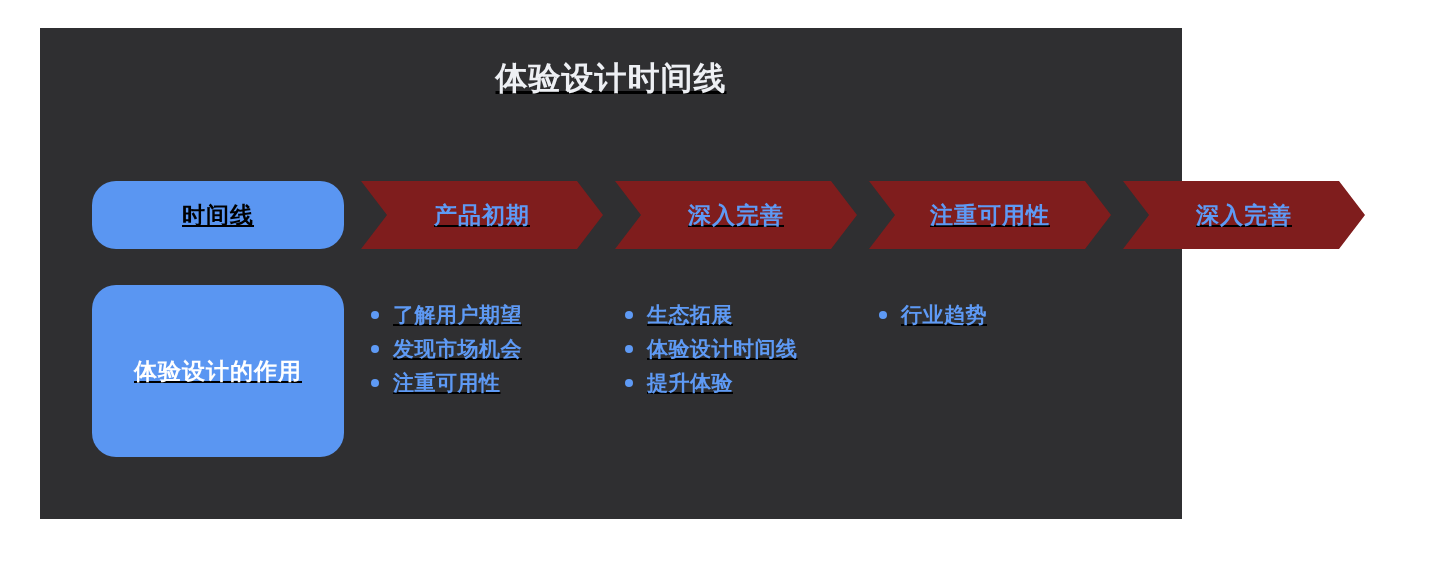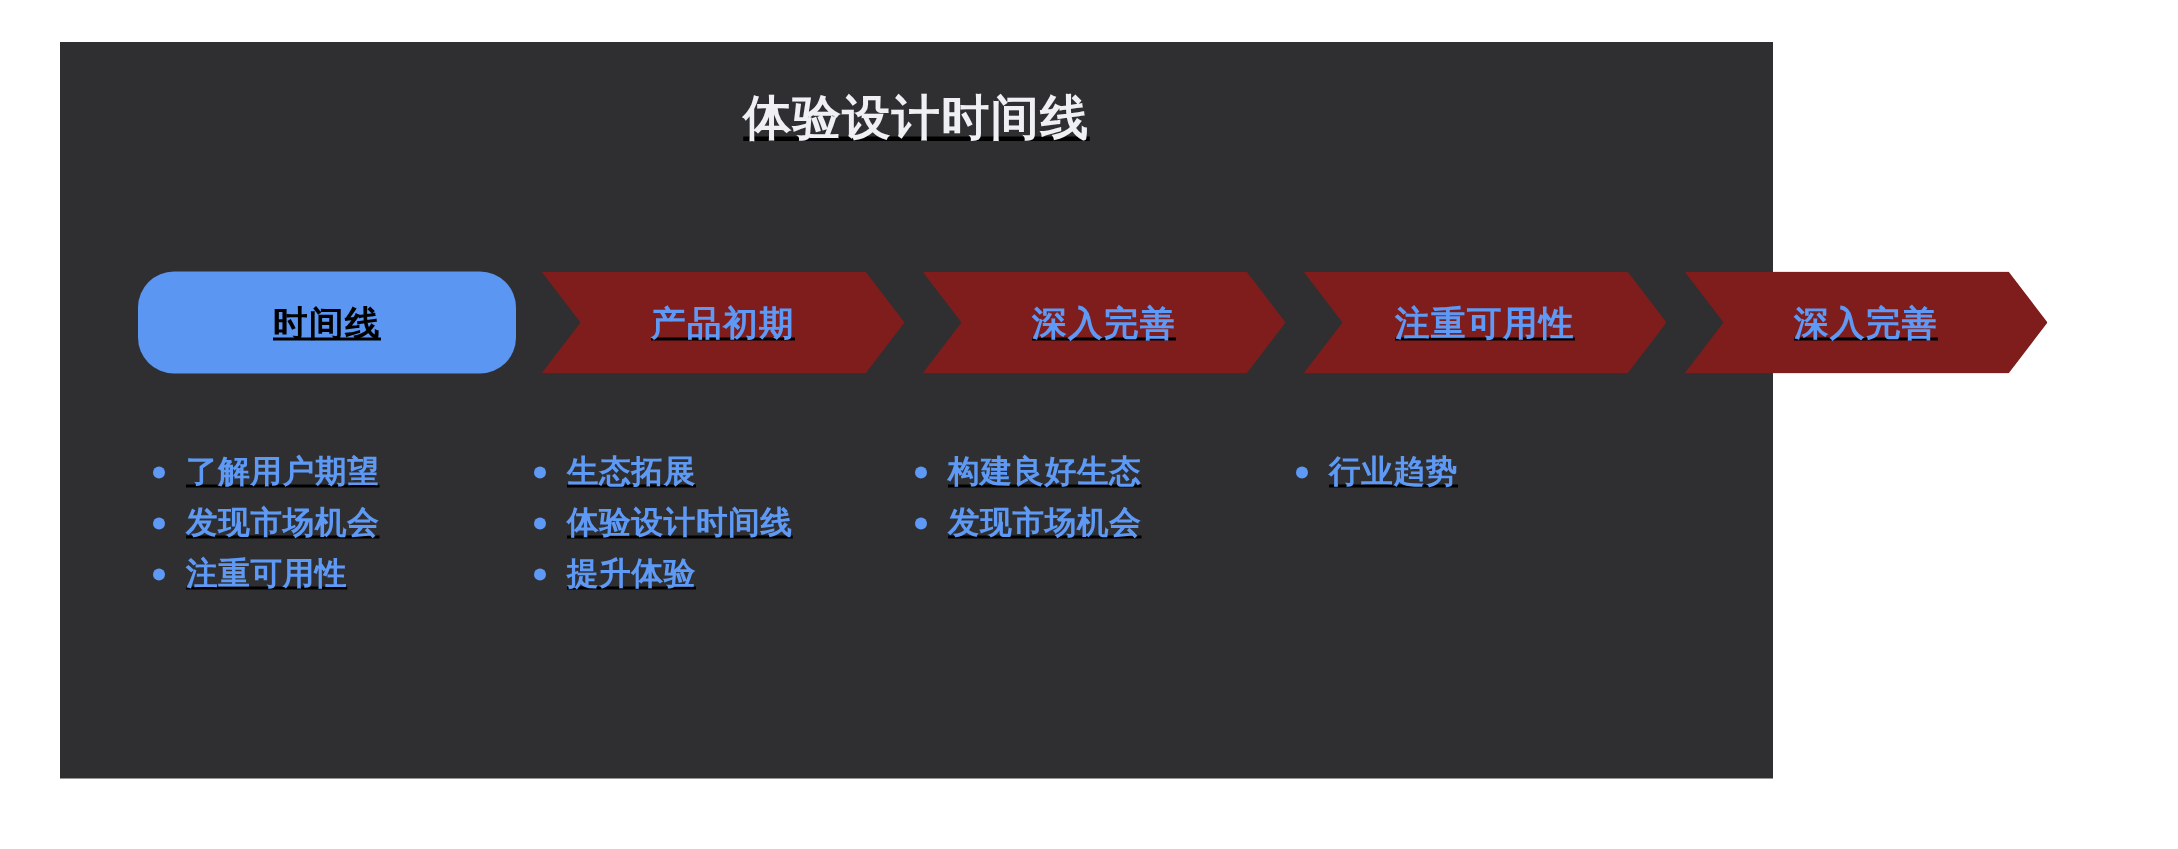--- a/index.html
+++ b/index.html
@@ -125,43 +125,40 @@
       </div>
       <div class="cell">
         <div class="chevron">注重可用性</div>
       </div>
       <div class="cell">
         <div class="chevron">深入完善</div>
       </div>
     </div>
 
     <div class="grid-row content-row">
+      <div class="cell first">
+        <div class="role-box">体验设计的作用</div>
+      </div>
 
       <div class="cell">
         <ul class="bullets">
           <li><span class="dot"></span><span>了解用户期望</span></li>
           <li><span class="dot"></span><span>发现市场机会</span></li>
           <li><span class="dot"></span><span>注重可用性</span></li>
         </ul>
       </div>
 
       <div class="cell">
         <ul class="bullets">
           <li><span class="dot"></span><span>生态拓展</span></li>
           <li><span class="dot"></span><span>体验设计时间线</span></li>
           <li><span class="dot"></span><span>提升体验</span></li>
         </ul>
       </div>
 
-      <div class="cell">
-        <ul class="bullets">
-          <li><span class="dot"></span><span>构建良好生态</span></li>
-          <li><span class="dot"></span><span>发现市场机会</span></li>
-        </ul>
-      </div>
 
       <div class="cell">
         <ul class="bullets">
           <li><span class="dot"></span><span>行业趋势</span></li>
         </ul>
       </div>
     </div>
 
   </div>
 </div>

